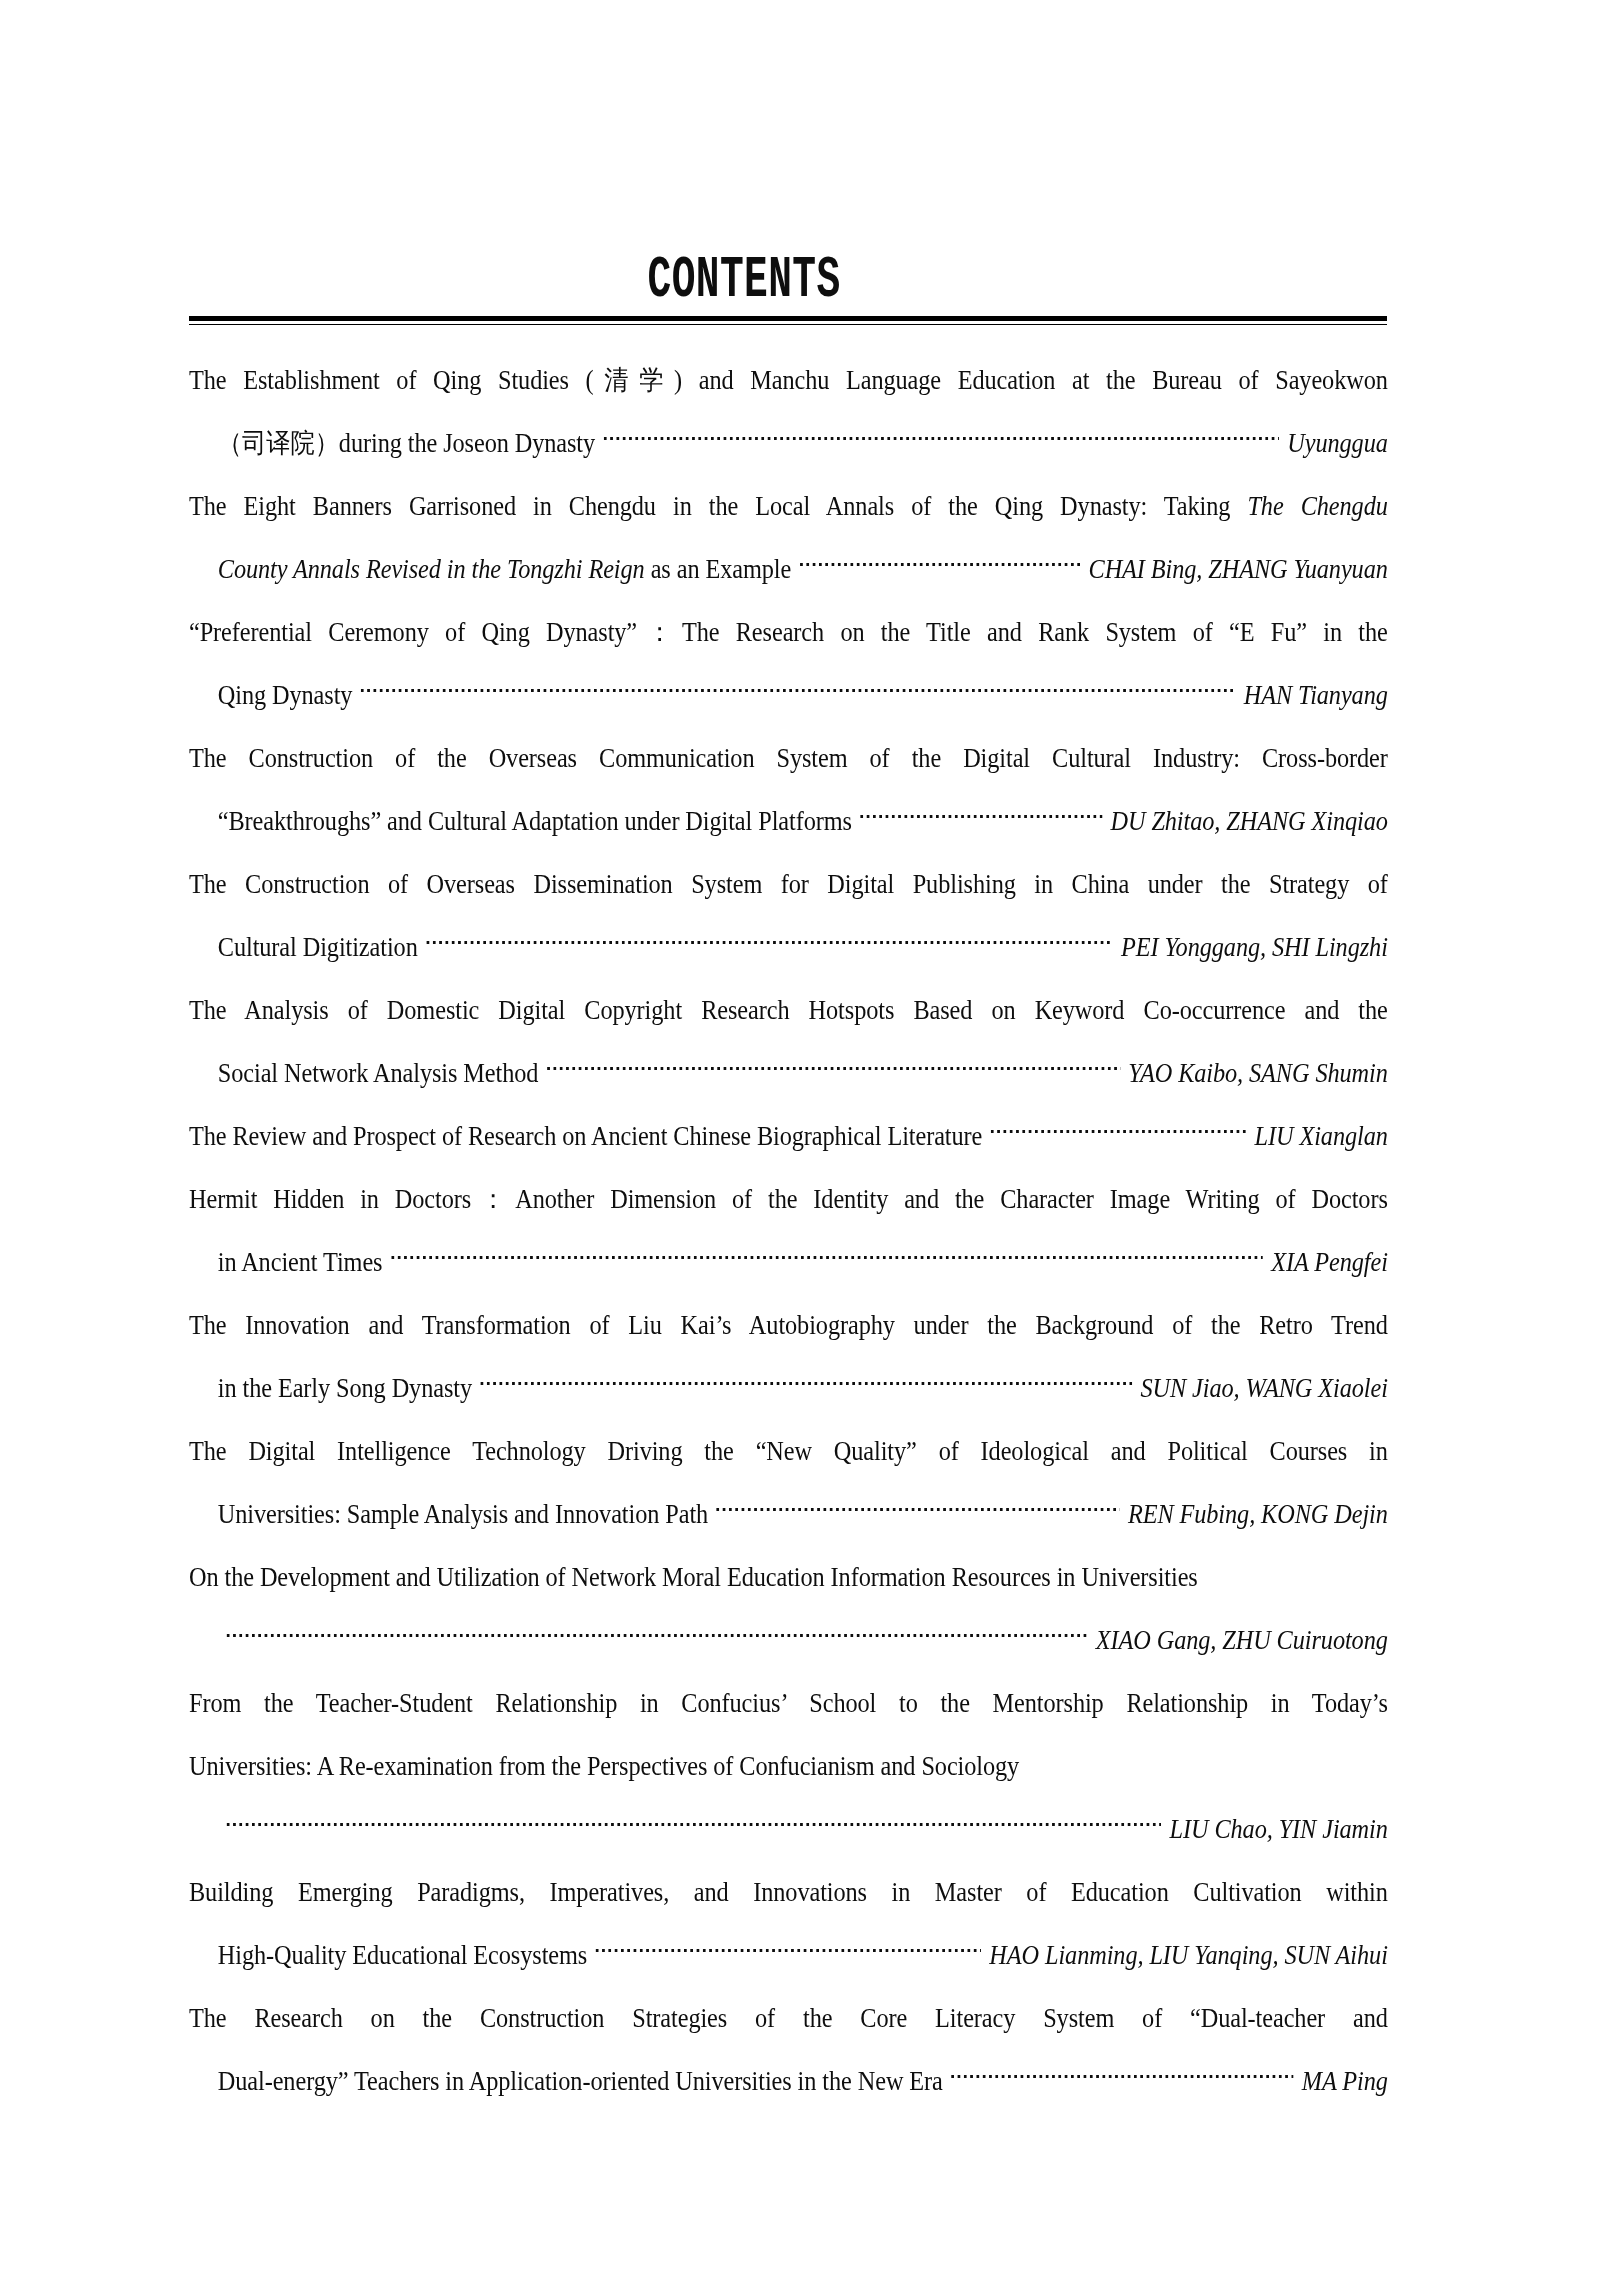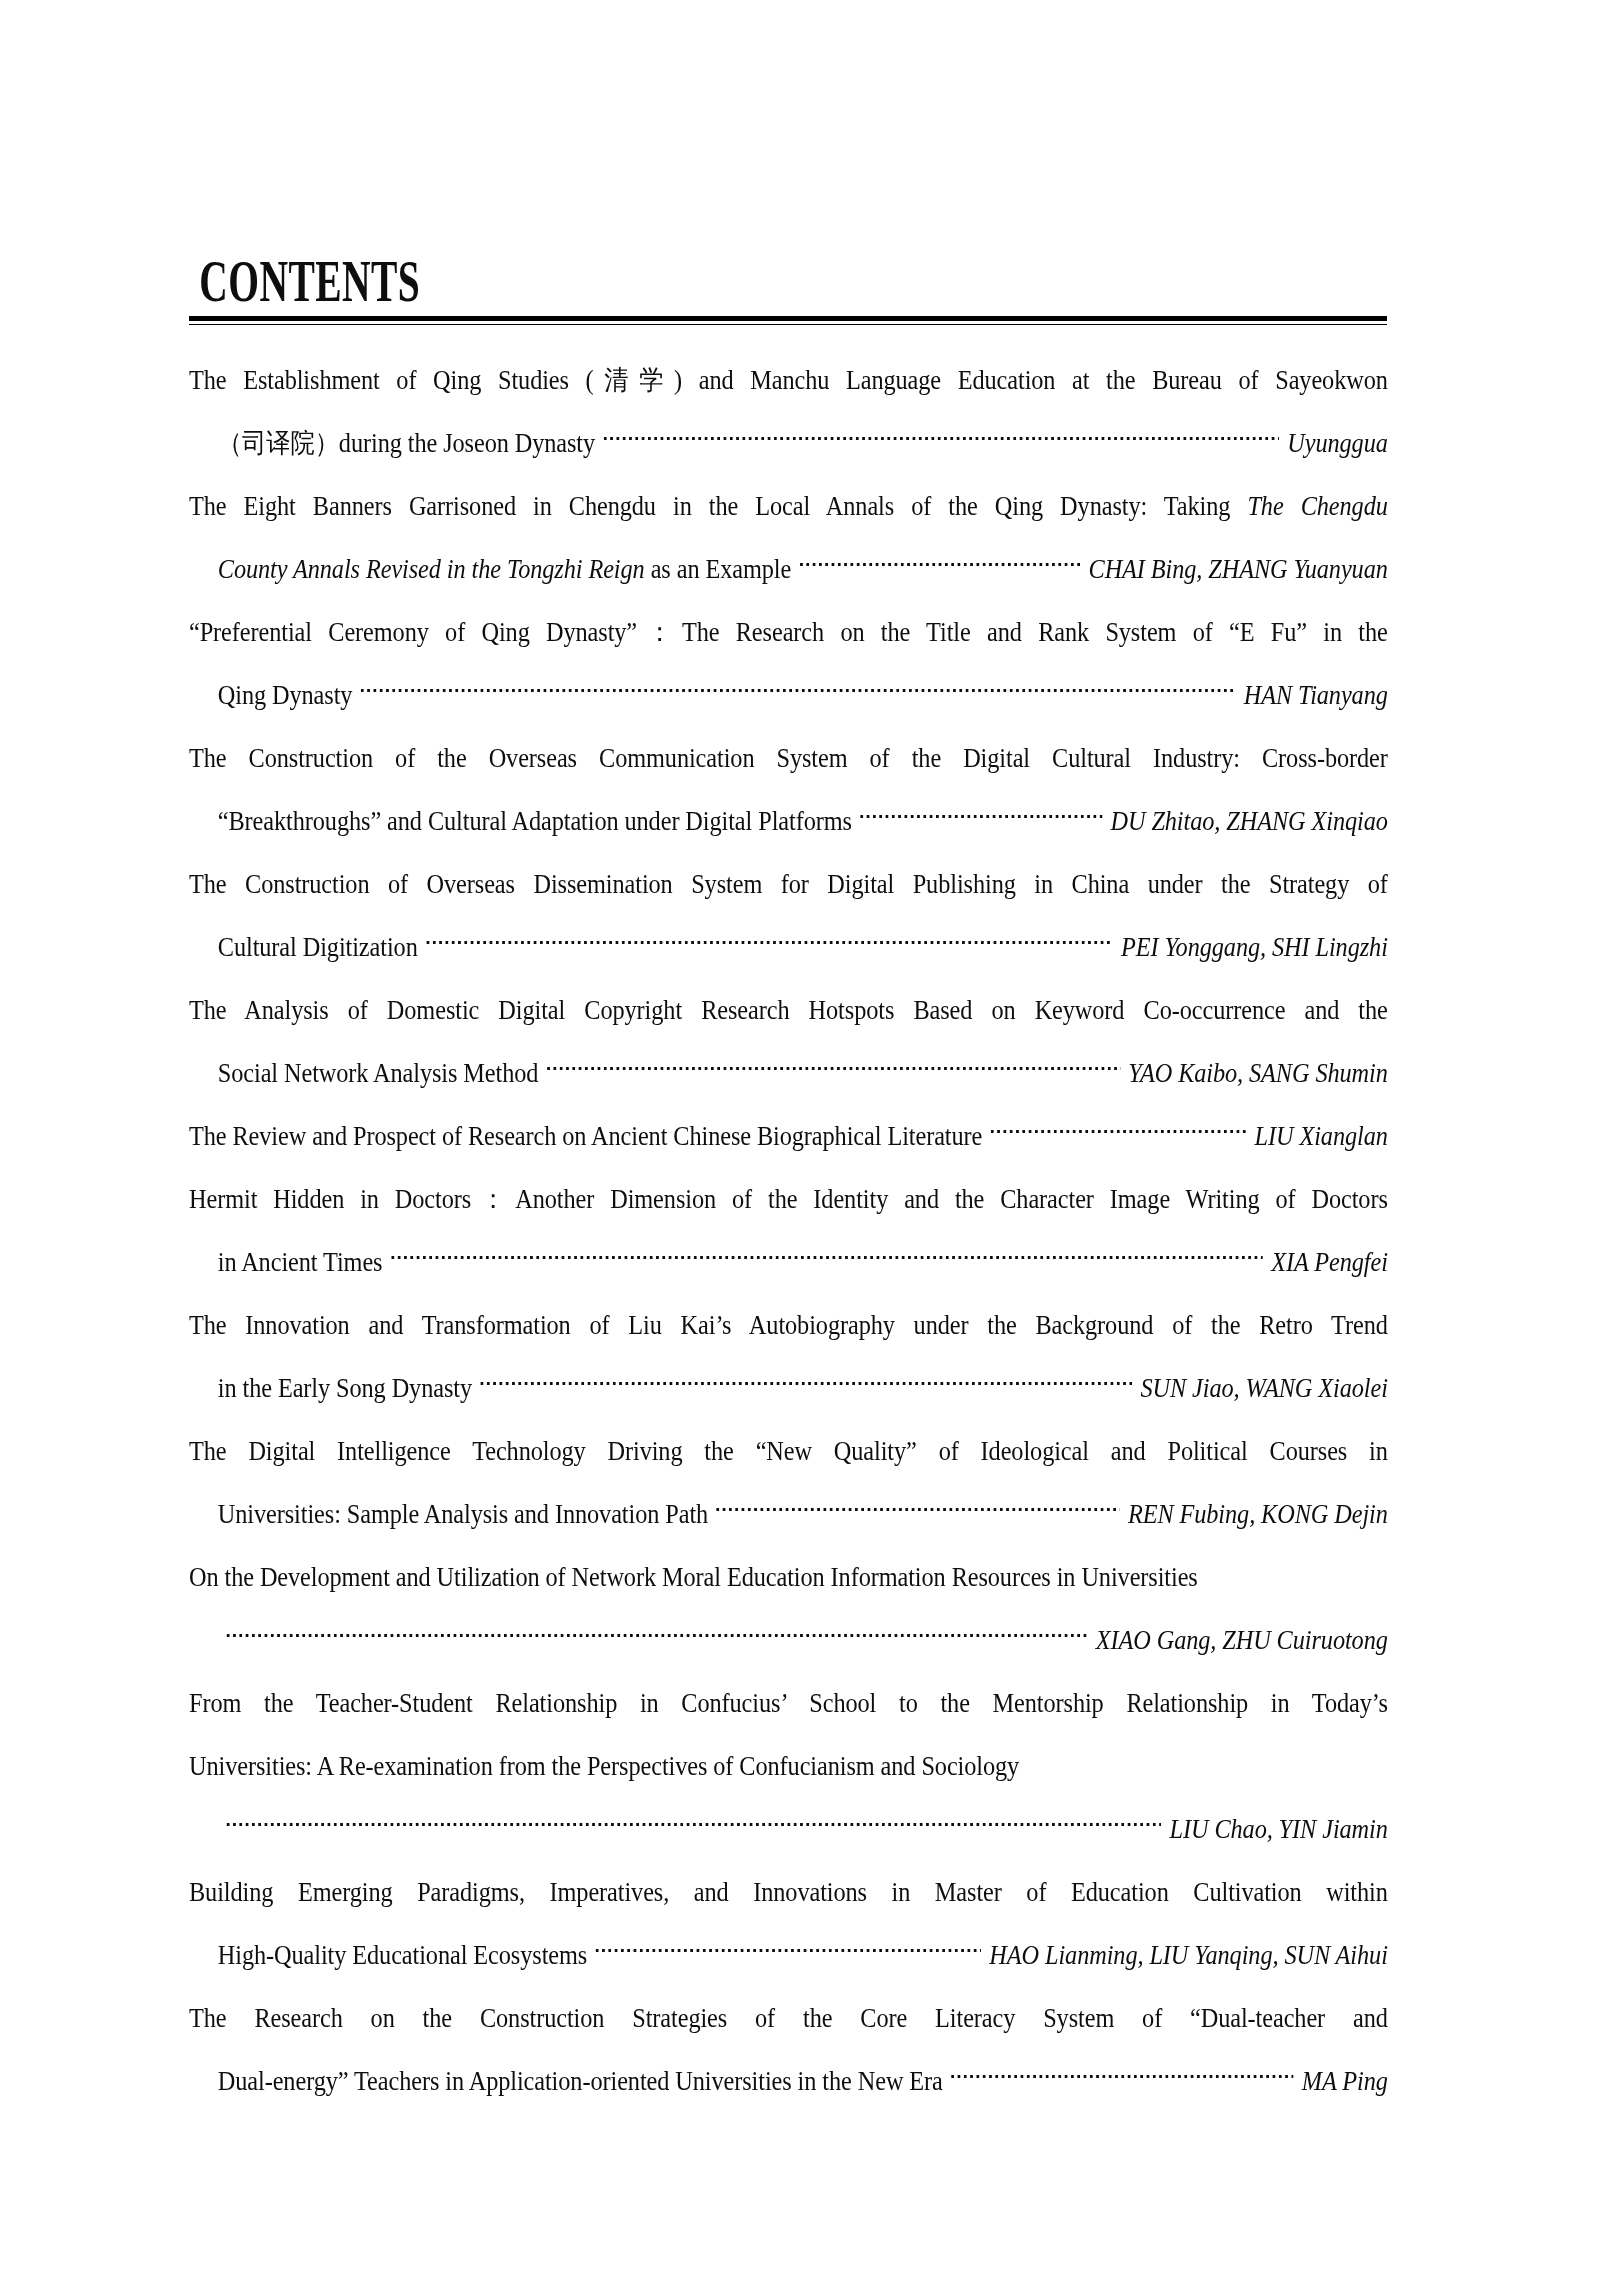--- a/index.html
+++ b/index.html
@@ -14,20 +14,22 @@
   }
   .content {
     position: absolute;
     left: 189px;
     top: 0;
     width: 1198px;
   }
   .title-row {
     margin-top: 250px;
     height: 62px;
+    text-align: center;
+    font-family: Liberation Mono, monospace;
   }
   .title {
     display: inline-block;
     font-size: 59px;
     line-height: 62px;
     font-weight: bold;
     letter-spacing: 0.6px;
     transform: translateX(-44px) scaleX(0.67);
     transform-origin: center top;
     white-space: nowrap;

